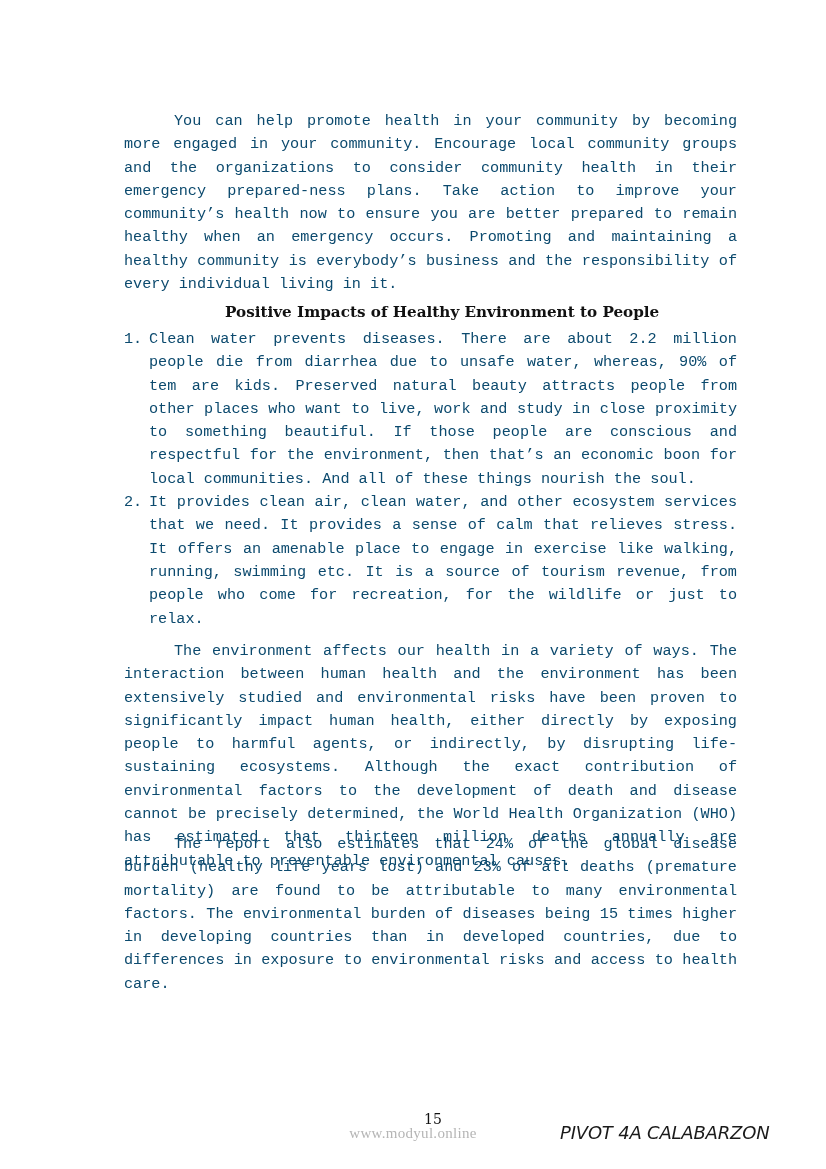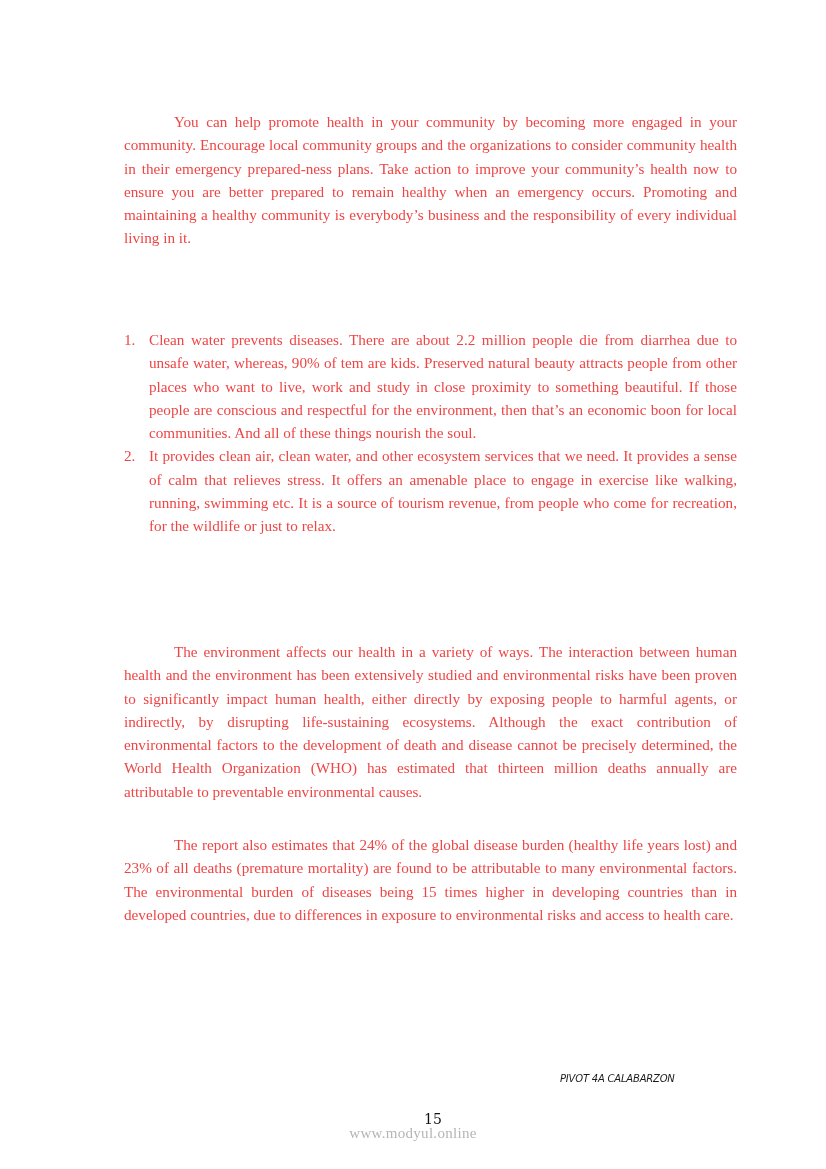--- a/index.html
+++ b/index.html
@@ -2,24 +2,24 @@
 <html><head>
   <meta charset="utf-8">
   <style>
     html, body { margin: 0; padding: 0; background: #ffffff; }
     body { width: 826px; height: 1169px; position: relative; overflow: hidden; }
     .page { position: absolute; left: 0; top: 0; width: 826px; height: 1169px; background: #fff; }
     .text {
       position: absolute;
       left: 124px;
       width: 613px;
-      font-family: Liberation Serif, serif;
+      font-family: Liberation Mono, monospace;
       font-size: 15.2px;
       line-height: 23.3px;
-      color: #ef4444;
+      color: #0c4a6e;
       text-align: justify;
       text-align-last: left;
     }
     .para { margin: 0; text-indent: 50px; }
     #p1 { top: 110px; }
     #heading {
       position: absolute;
       top: 301px;
       left: 124px;
       width: 613px;
@@ -32,25 +32,25 @@
       box-sizing: border-box;
     }
     #list { top: 328px; }
     .list { margin: 0; padding: 0; list-style: none; }
     .list li { position: relative; padding-left: 25px; margin: 0; }
     .list li .num { position: absolute; left: 0; top: 0; }
     #p2 { top: 640px; }
     #p3 { top: 833px; }
     #footer-org {
       position: absolute;
-      top: 1073px;
+      top: 1122px;
       left: 560px;
       font-family: "DejaVu Sans", sans-serif;
       font-style: italic;
-      font-size: 10px;
+      font-size: 18px;
       letter-spacing: -0.2px;
       color: #1a1a1a;
       text-align: center;
     }
     #page-number {
       position: absolute;
       top: 1111px;
       left: 0;
       width: 866px;
       text-align: center;
@@ -72,20 +72,21 @@
   </style>
 </head>
 <body>
 
 <div class="page">
 
   <div class="text" id="p1">
     <p class="para">You can help promote health in your community by becoming more engaged in your community. Encourage local community groups and the organizations to consider community health in their emergency prepared-ness plans. Take action to improve your community’s health now to ensure you are better prepared to remain healthy when an emergency occurs. Promoting and maintaining a healthy community is everybody’s business and the responsibility of every individual living in it.</p>
   </div>
 
+  <div id="heading">Positive Impacts  of Healthy Environment to People</div>
 
   <div class="text" id="list">
     <ol class="list">
       <li>
         <span class="num">1.</span>
         <span>Clean water prevents diseases. There are about 2.2 million people die from diarrhea due  to unsafe water, whereas, 90% of tem are kids. Preserved natural beauty attracts people from other places who want to live, work and study in close proximity to something beautiful. If those people are conscious and respectful for the environment, then that’s an economic boon for local   communities. And all of these things nourish the soul.</span>
       </li>
       <li>
         <span class="num">2.</span>
         <span>It provides clean air, clean water, and other ecosystem services that we need. It provides a sense of calm that relieves stress. It offers an amenable place to engage in exercise like walking, running, swimming etc. It is a source of tourism revenue, from people who come for recreation, for the wildlife or just to relax.</span>

